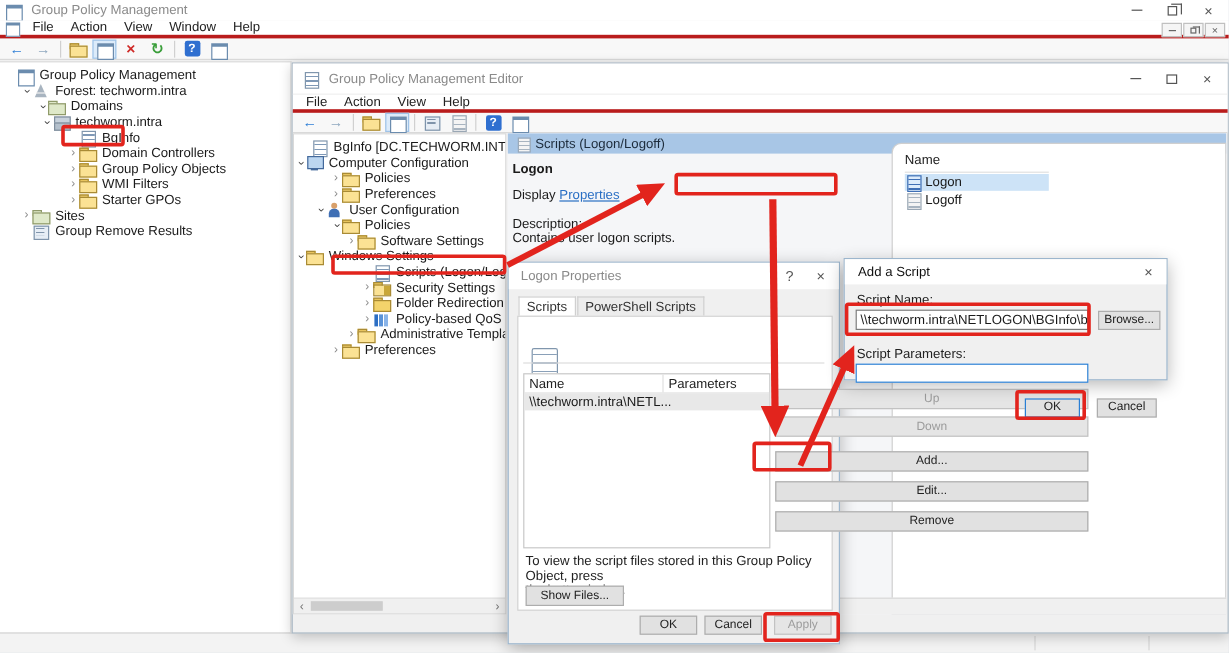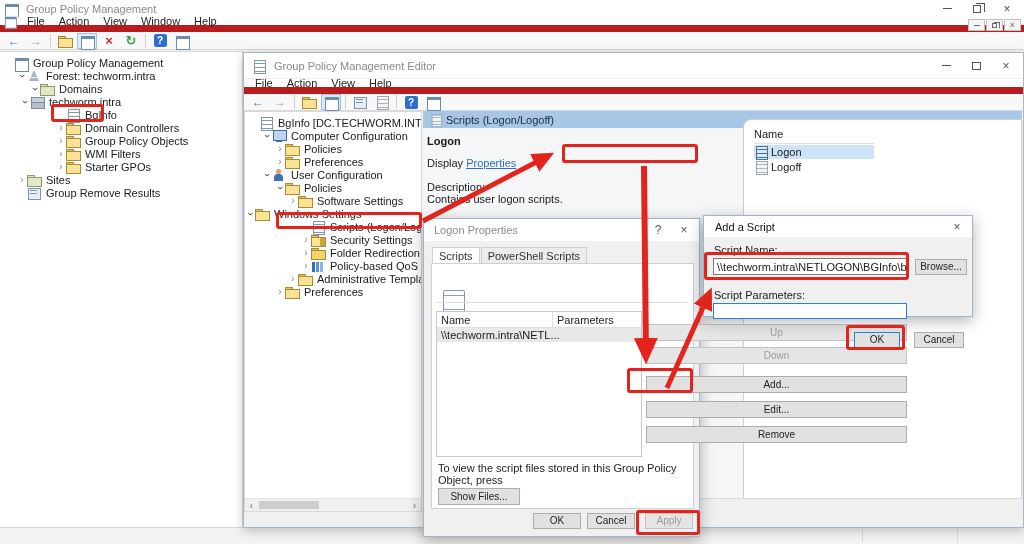--- a/index.html
+++ b/index.html
@@ -9,21 +9,21 @@
   .win { position:absolute; background:#f0f0f0; border:1px solid #a9b7c4; }
   .titlebar { display:flex; align-items:center; background:#fff; position:relative; }
   .titlebar .ttext { color:#8a8a8a; font-size:11px; margin-left:5px; }
   .wcs { position:absolute; right:2px; top:0; height:100%; display:flex; align-items:center; }
   .wc { width:30px; height:100%; display:flex; align-items:center; justify-content:center; color:#555; font-size:12px; cursor:default; }
   .wc .minline { width:9px; height:1px; background:#555; display:block; }
   .wc .restbox { width:8px; height:8px; border:1px solid #555; display:block; position:relative; background:#fff; }
   .wc .restbox::before { content:""; position:absolute; left:2px; top:-3px; width:8px; height:8px; border:1px solid #555; border-bottom:none; border-left:none; }
   .wc .maxbox { width:9px; height:8px; border:1px solid #555; display:block; }
 
-  .menubar { display:flex; align-items:center; background:#fff; border-bottom:7px solid #b91c1c; position:relative; }
+  .menubar { display:flex; align-items:center; background:#fff; border-bottom:3px solid #b91c1c; position:relative; }
   .menu-item { padding:1px 7px; color:#222; }
   .toolbar { display:flex; align-items:center; background:#f8f8f8; border-bottom:1px solid #d9d9d9; padding-left:3px; }
   .tbi { width:20px; height:16px; display:flex; align-items:center; justify-content:center; margin:0 1px; position:relative; font-size:12px; }
   .tbi.sel { background:#dcebfa; border:1px solid #9fc3e8; }
   .tbsep { width:1px; height:14px; background:#d0d0d0; margin:0 3px; }
   .glyph-back { color:#2f7fd6; font-weight:bold; }
   .glyph-fwd { color:#8fa8bf; font-weight:bold; }
   .glyph-x { color:#cf2a27; font-weight:bold; font-size:13px; }
   .glyph-refresh { color:#3a9e3a; font-weight:bold; font-size:13px; }
   .helpbox { width:13px; height:13px; background:#2f6fd0; color:#fff; border-radius:2px; font-size:10px; font-weight:bold; display:flex; align-items:center; justify-content:center; }
@@ -203,21 +203,21 @@
         <div class="trow" style="padding-left: 17px;">
           <span class="exp expanded">›</span>
           <span class="ic ic-forest"></span>
           <span class="tlabel">Forest: techworm.intra</span>
         </div>
         <div class="trow" style="padding-left: 30px;">
           <span class="exp expanded">›</span>
           <span class="ic ic-domains"></span>
           <span class="tlabel">Domains</span>
         </div>
-        <div class="trow" style="padding-left: 20px;">
+        <div class="trow" style="padding-left: 34px;">
           <span class="exp expanded">›</span>
           <span class="ic ic-domain"></span>
           <span class="tlabel">techworm.intra</span>
         </div>
         <div class="trow" style="padding-left: 56px;">
           <span class="exp"></span>
           <span class="ic ic-gpo"></span>
           <span class="tlabel">BgInfo</span>
         </div>
         <div class="trow" style="padding-left: 56px;">
@@ -301,21 +301,21 @@
       </span>
   </div>
 
   <div id="ed-tree-pane">
     <div class="tree" id="ed-tree">
         <div class="trow" style="padding-left: 4px;">
           <span class="exp"></span>
           <span class="ic ic-gpo"></span>
           <span class="tlabel">BgInfo [DC.TECHWORM.INTRA] Policy</span>
         </div>
-        <div class="trow" style="padding-left: 17px;">
+        <div class="trow" style="">
           <span class="exp expanded">›</span>
           <span class="ic ic-computer"></span>
           <span class="tlabel">Computer Configuration</span>
         </div>
         <div class="trow" style="padding-left: 30px;">
           <span class="exp collapsed">›</span>
           <span class="ic ic-folder"></span>
           <span class="tlabel">Policies</span>
         </div>
         <div class="trow" style="padding-left: 30px;">

